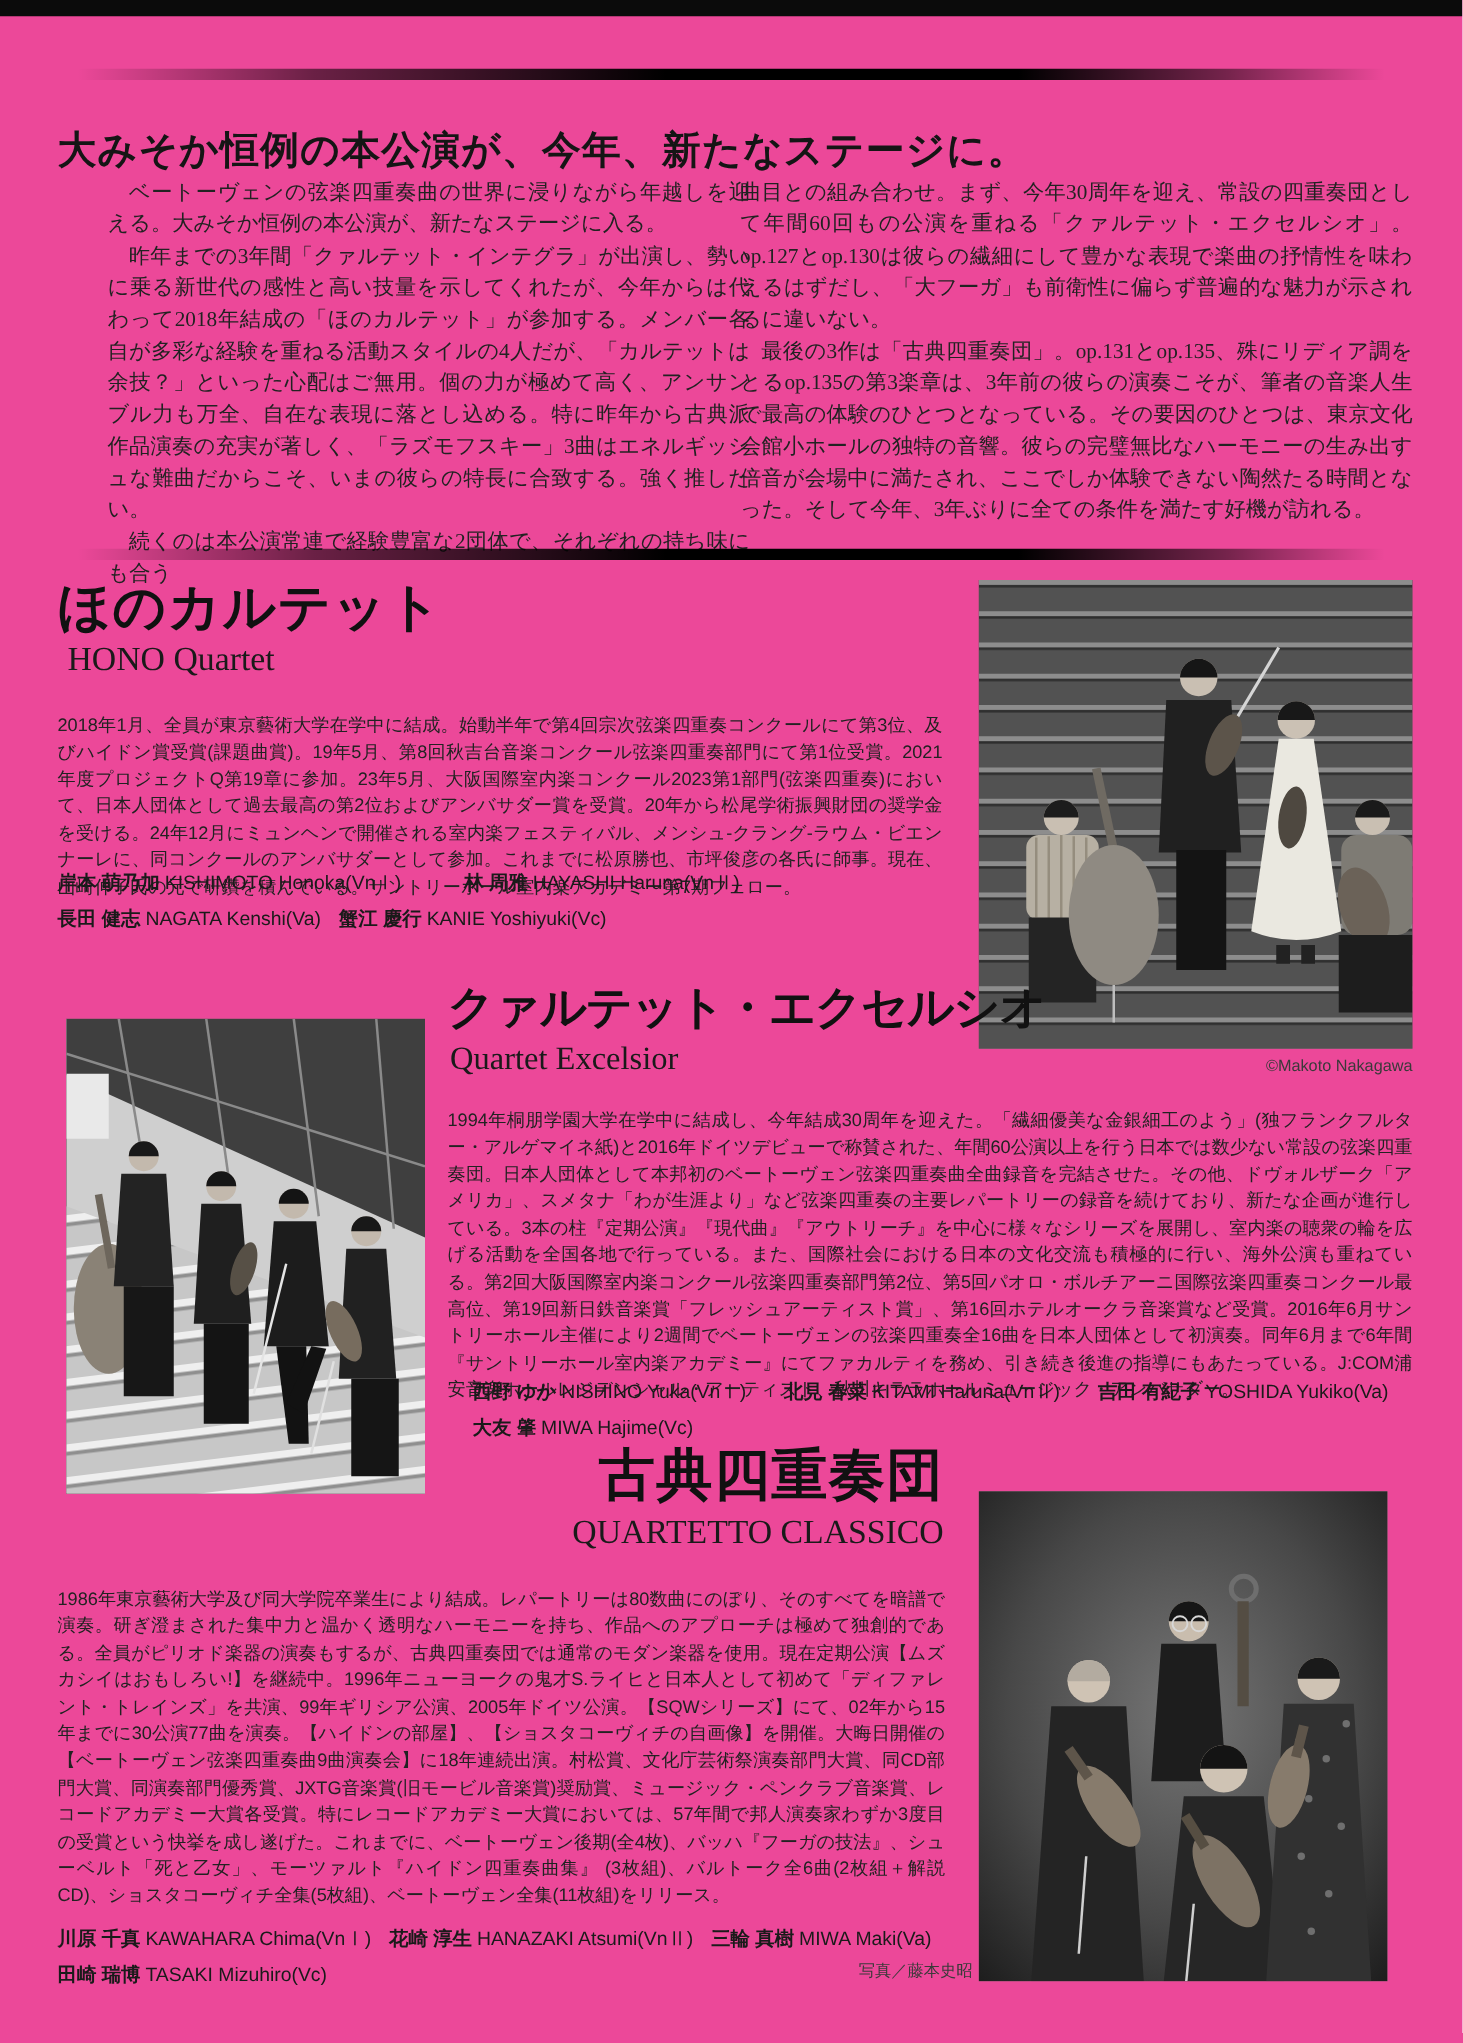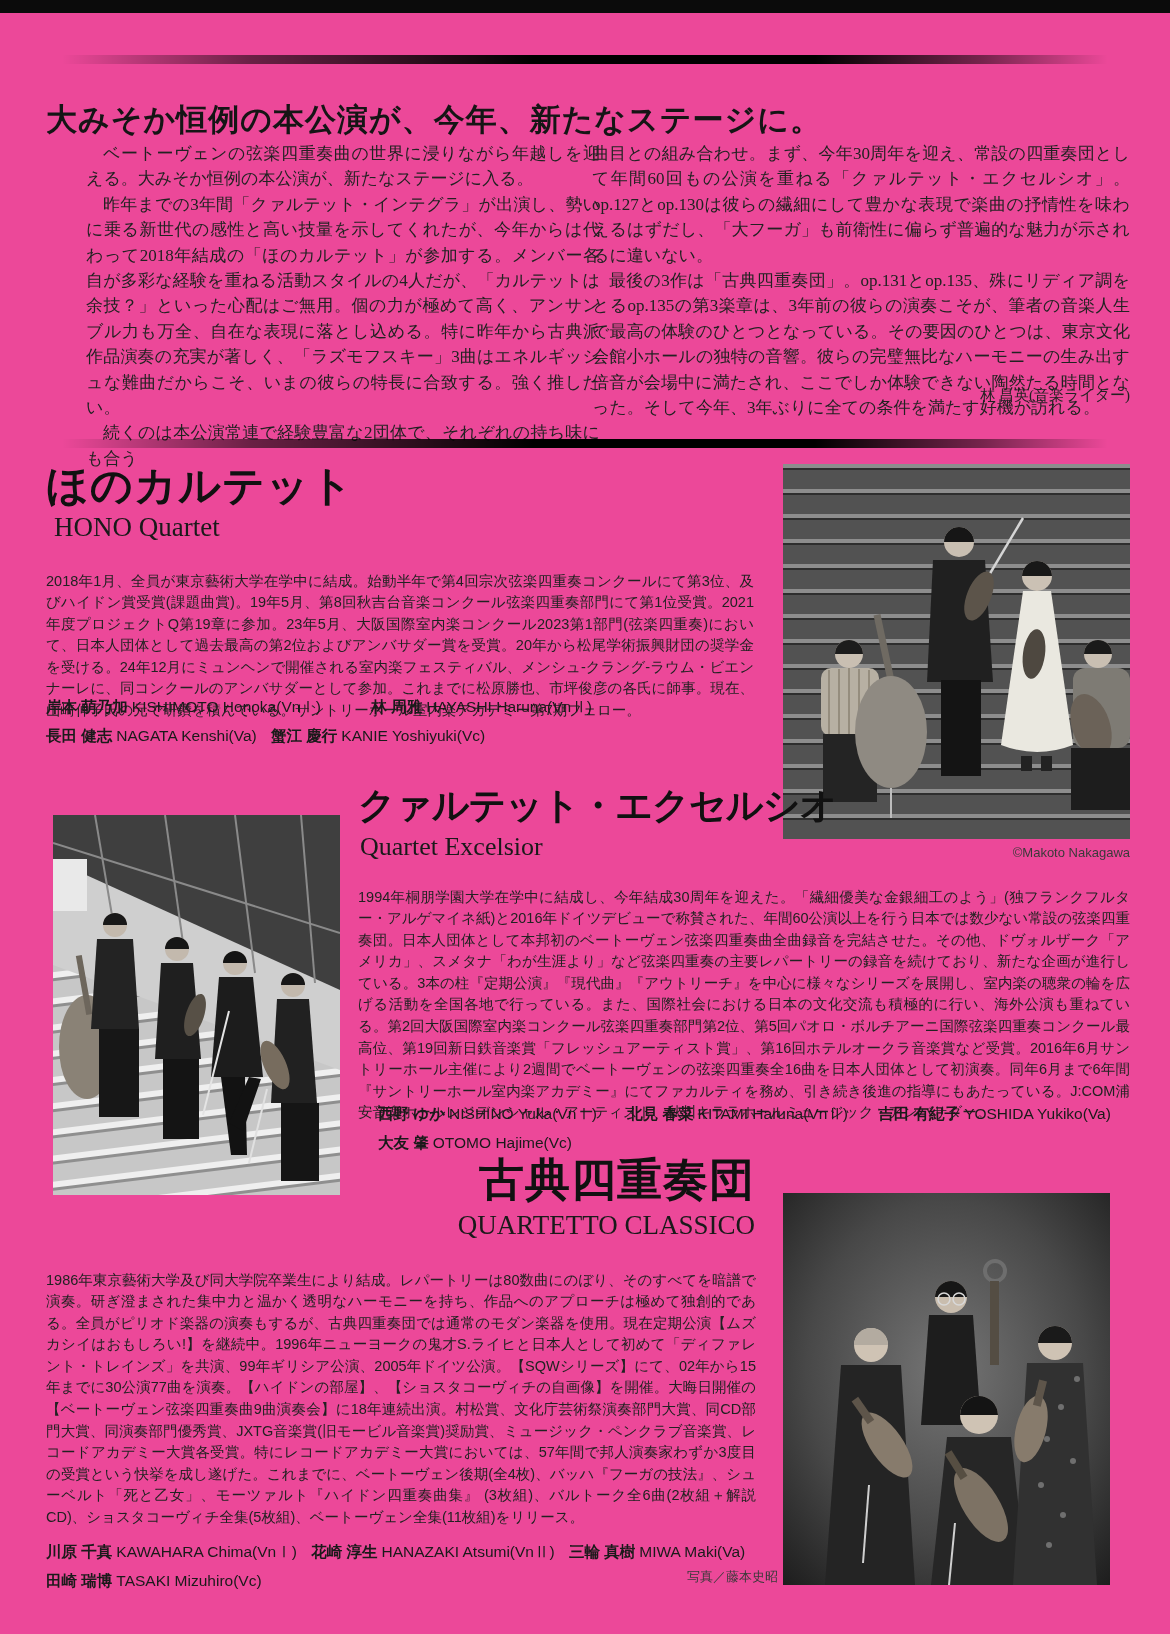--- a/index.html
+++ b/index.html
@@ -62,21 +62,20 @@
 
   <div class="intro-col col-left">
     <p>ベートーヴェンの弦楽四重奏曲の世界に浸りながら年越しを迎える。大みそか恒例の本公演が、新たなステージに入る。</p>
     <p>昨年までの3年間「クァルテット・インテグラ」が出演し、勢いに乗る新世代の感性と高い技量を示してくれたが、今年からは代わって2018年結成の「ほのカルテット」が参加する。メンバー各自が多彩な経験を重ねる活動スタイルの4人だが、「カルテットは余技？」といった心配はご無用。個の力が極めて高く、アンサンブル力も万全、自在な表現に落とし込める。特に昨年から古典派作品演奏の充実が著しく、「ラズモフスキー」3曲はエネルギッシュな難曲だからこそ、いまの彼らの特長に合致する。強く推したい。</p>
     <p>続くのは本公演常連で経験豊富な2団体で、それぞれの持ち味にも合う</p>
   </div>
   <div class="intro-col col-right">
     <p class="noindent">曲目との組み合わせ。まず、今年30周年を迎え、常設の四重奏団として年間60回もの公演を重ねる「クァルテット・エクセルシオ」。op.127とop.130は彼らの繊細にして豊かな表現で楽曲の抒情性を味わえるはずだし、「大フーガ」も前衛性に偏らず普遍的な魅力が示されるに違いない。</p>
     <p>最後の3作は「古典四重奏団」。op.131とop.135、殊にリディア調をとるop.135の第3楽章は、3年前の彼らの演奏こそが、筆者の音楽人生で最高の体験のひとつとなっている。その要因のひとつは、東京文化会館小ホールの独特の音響。彼らの完璧無比なハーモニーの生み出す倍音が会場中に満たされ、ここでしか体験できない陶然たる時間となった。そして今年、3年ぶりに全ての条件を満たす好機が訪れる。</p>
   </div>
-  <div class="byline">林 昌英(音楽ライター)</div>
 
   <div class="grad-rule rule-mid"></div>
 
   <div class="sec-title-ja hono-title">ほのカルテット</div>
   <div class="sec-title-en hono-sub">HONO Quartet</div>
   <p class="bio hono-bio">2018年1月、全員が東京藝術大学在学中に結成。始動半年で第4回宗次弦楽四重奏コンクールにて第3位、及びハイドン賞受賞(課題曲賞)。19年5月、第8回秋吉台音楽コンクール弦楽四重奏部門にて第1位受賞。2021年度プロジェクトQ第19章に参加。23年5月、大阪国際室内楽コンクール2023第1部門(弦楽四重奏)において、日本人団体として過去最高の第2位およびアンバサダー賞を受賞。20年から松尾学術振興財団の奨学金を受ける。24年12月にミュンヘンで開催される室内楽フェスティバル、メンシュ-クラング-ラウム・ビエンナーレに、同コンクールのアンバサダーとして参加。これまでに松原勝也、市坪俊彦の各氏に師事。現在、山崎伸子氏の元で研鑽を積んでいる。サントリーホール室内楽アカデミー第7期フェロー。</p>
   <div class="members hono-members">
     <div>
       <span class="member gap-wide"><b>岸本 萌乃加</b><span>KISHIMOTO Honoka(VnⅠ)</span></span>
       <span class="member"><b>林 周雅</b><span>HAYASHI Haruna(VnⅡ)</span></span>
@@ -183,21 +182,21 @@
   <div class="sec-title-ja exc-title">クァルテット・エクセルシオ</div>
   <div class="sec-title-en exc-sub">Quartet Excelsior</div>
   <p class="bio exc-bio">1994年桐朋学園大学在学中に結成し、今年結成30周年を迎えた。「繊細優美な金銀細工のよう」(独フランクフルター・アルゲマイネ紙)と2016年ドイツデビューで称賛された、年間60公演以上を行う日本では数少ない常設の弦楽四重奏団。日本人団体として本邦初のベートーヴェン弦楽四重奏曲全曲録音を完結させた。その他、ドヴォルザーク「アメリカ」、スメタナ「わが生涯より」など弦楽四重奏の主要レパートリーの録音を続けており、新たな企画が進行している。3本の柱『定期公演』『現代曲』『アウトリーチ』を中心に様々なシリーズを展開し、室内楽の聴衆の輪を広げる活動を全国各地で行っている。また、国際社会における日本の文化交流も積極的に行い、海外公演も重ねている。第2回大阪国際室内楽コンクール弦楽四重奏部門第2位、第5回パオロ・ボルチアーニ国際弦楽四重奏コンクール最高位、第19回新日鉄音楽賞「フレッシュアーティスト賞」、第16回ホテルオークラ音楽賞など受賞。2016年6月サントリーホール主催により2週間でベートーヴェンの弦楽四重奏全16曲を日本人団体として初演奏。同年6月まで6年間『サントリーホール室内楽アカデミー』にてファカルティを務め、引き続き後進の指導にもあたっている。J:COM浦安音楽ホールレジデンシャル・アーティスト、秋川キララホールミュージック・アンバサダー。</p>
   <div class="members exc-members">
     <div>
       <span class="member gap-mid"><b>西野 ゆか</b><span>NISHINO Yuka(VnⅠ)</span></span>
       <span class="member gap-mid"><b>北見 春菜</b><span>KITAMI Haruna(VnⅡ)</span></span>
       <span class="member"><b>吉田 有紀子</b><span>YOSHIDA Yukiko(Va)</span></span>
     </div>
     <div>
-      <span class="member"><b>大友 肇</b><span>OTOMO Hajime(Vc)</span></span>
+      <span class="member"><b>大友 肇</b><span>MIWA Hajime(Vc)</span></span>
     </div>
   </div>
 
   <div class="sec-title-ja cla-title">古典四重奏団</div>
   <div class="sec-title-en cla-sub">QUARTETTO CLASSICO</div>
   <p class="bio cla-bio">1986年東京藝術大学及び同大学院卒業生により結成。レパートリーは80数曲にのぼり、そのすべてを暗譜で演奏。研ぎ澄まされた集中力と温かく透明なハーモニーを持ち、作品へのアプローチは極めて独創的である。全員がピリオド楽器の演奏もするが、古典四重奏団では通常のモダン楽器を使用。現在定期公演【ムズカシイはおもしろい!】を継続中。1996年ニューヨークの鬼才S.ライヒと日本人として初めて「ディファレント・トレインズ」を共演、99年ギリシア公演、2005年ドイツ公演。【SQWシリーズ】にて、02年から15年までに30公演77曲を演奏。【ハイドンの部屋】、【ショスタコーヴィチの自画像】を開催。大晦日開催の【ベートーヴェン弦楽四重奏曲9曲演奏会】に18年連続出演。村松賞、文化庁芸術祭演奏部門大賞、同CD部門大賞、同演奏部門優秀賞、JXTG音楽賞(旧モービル音楽賞)奨励賞、ミュージック・ペンクラブ音楽賞、レコードアカデミー大賞各受賞。特にレコードアカデミー大賞においては、57年間で邦人演奏家わずか3度目の受賞という快挙を成し遂げた。これまでに、ベートーヴェン後期(全4枚)、バッハ『フーガの技法』、シューベルト「死と乙女」、モーツァルト『ハイドン四重奏曲集』 (3枚組)、バルトーク全6曲(2枚組＋解説CD)、ショスタコーヴィチ全集(5枚組)、ベートーヴェン全集(11枚組)をリリース。</p>
   <div class="members cla-members">
     <div>
       <span class="member gap-sm"><b>川原 千真</b><span>KAWAHARA Chima(VnⅠ)</span></span>
       <span class="member gap-sm"><b>花崎 淳生</b><span>HANAZAKI Atsumi(VnⅡ)</span></span>

